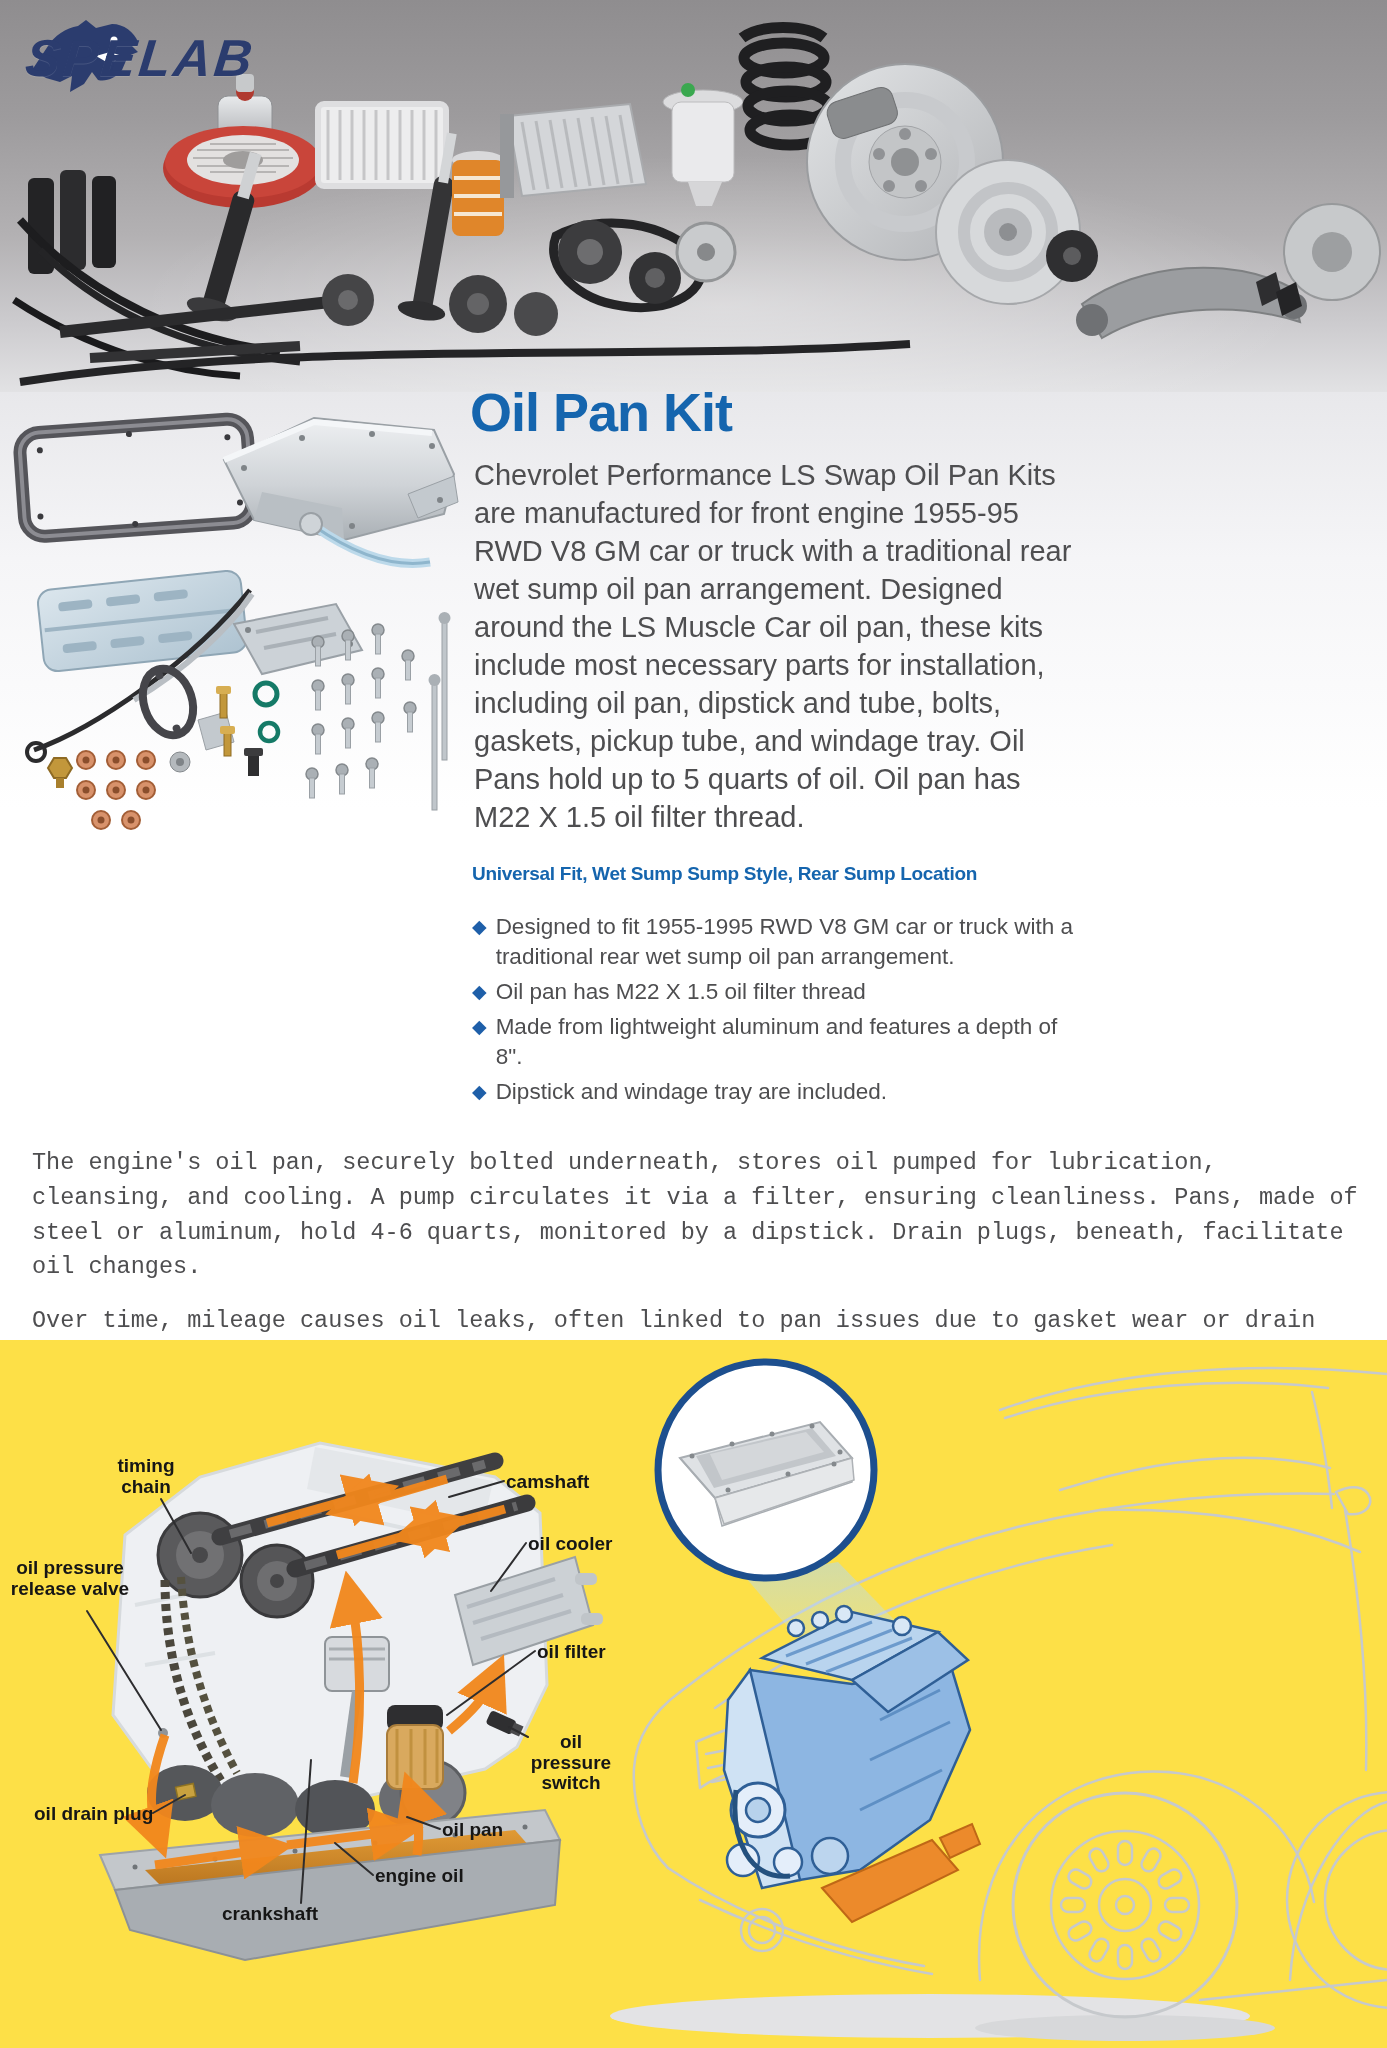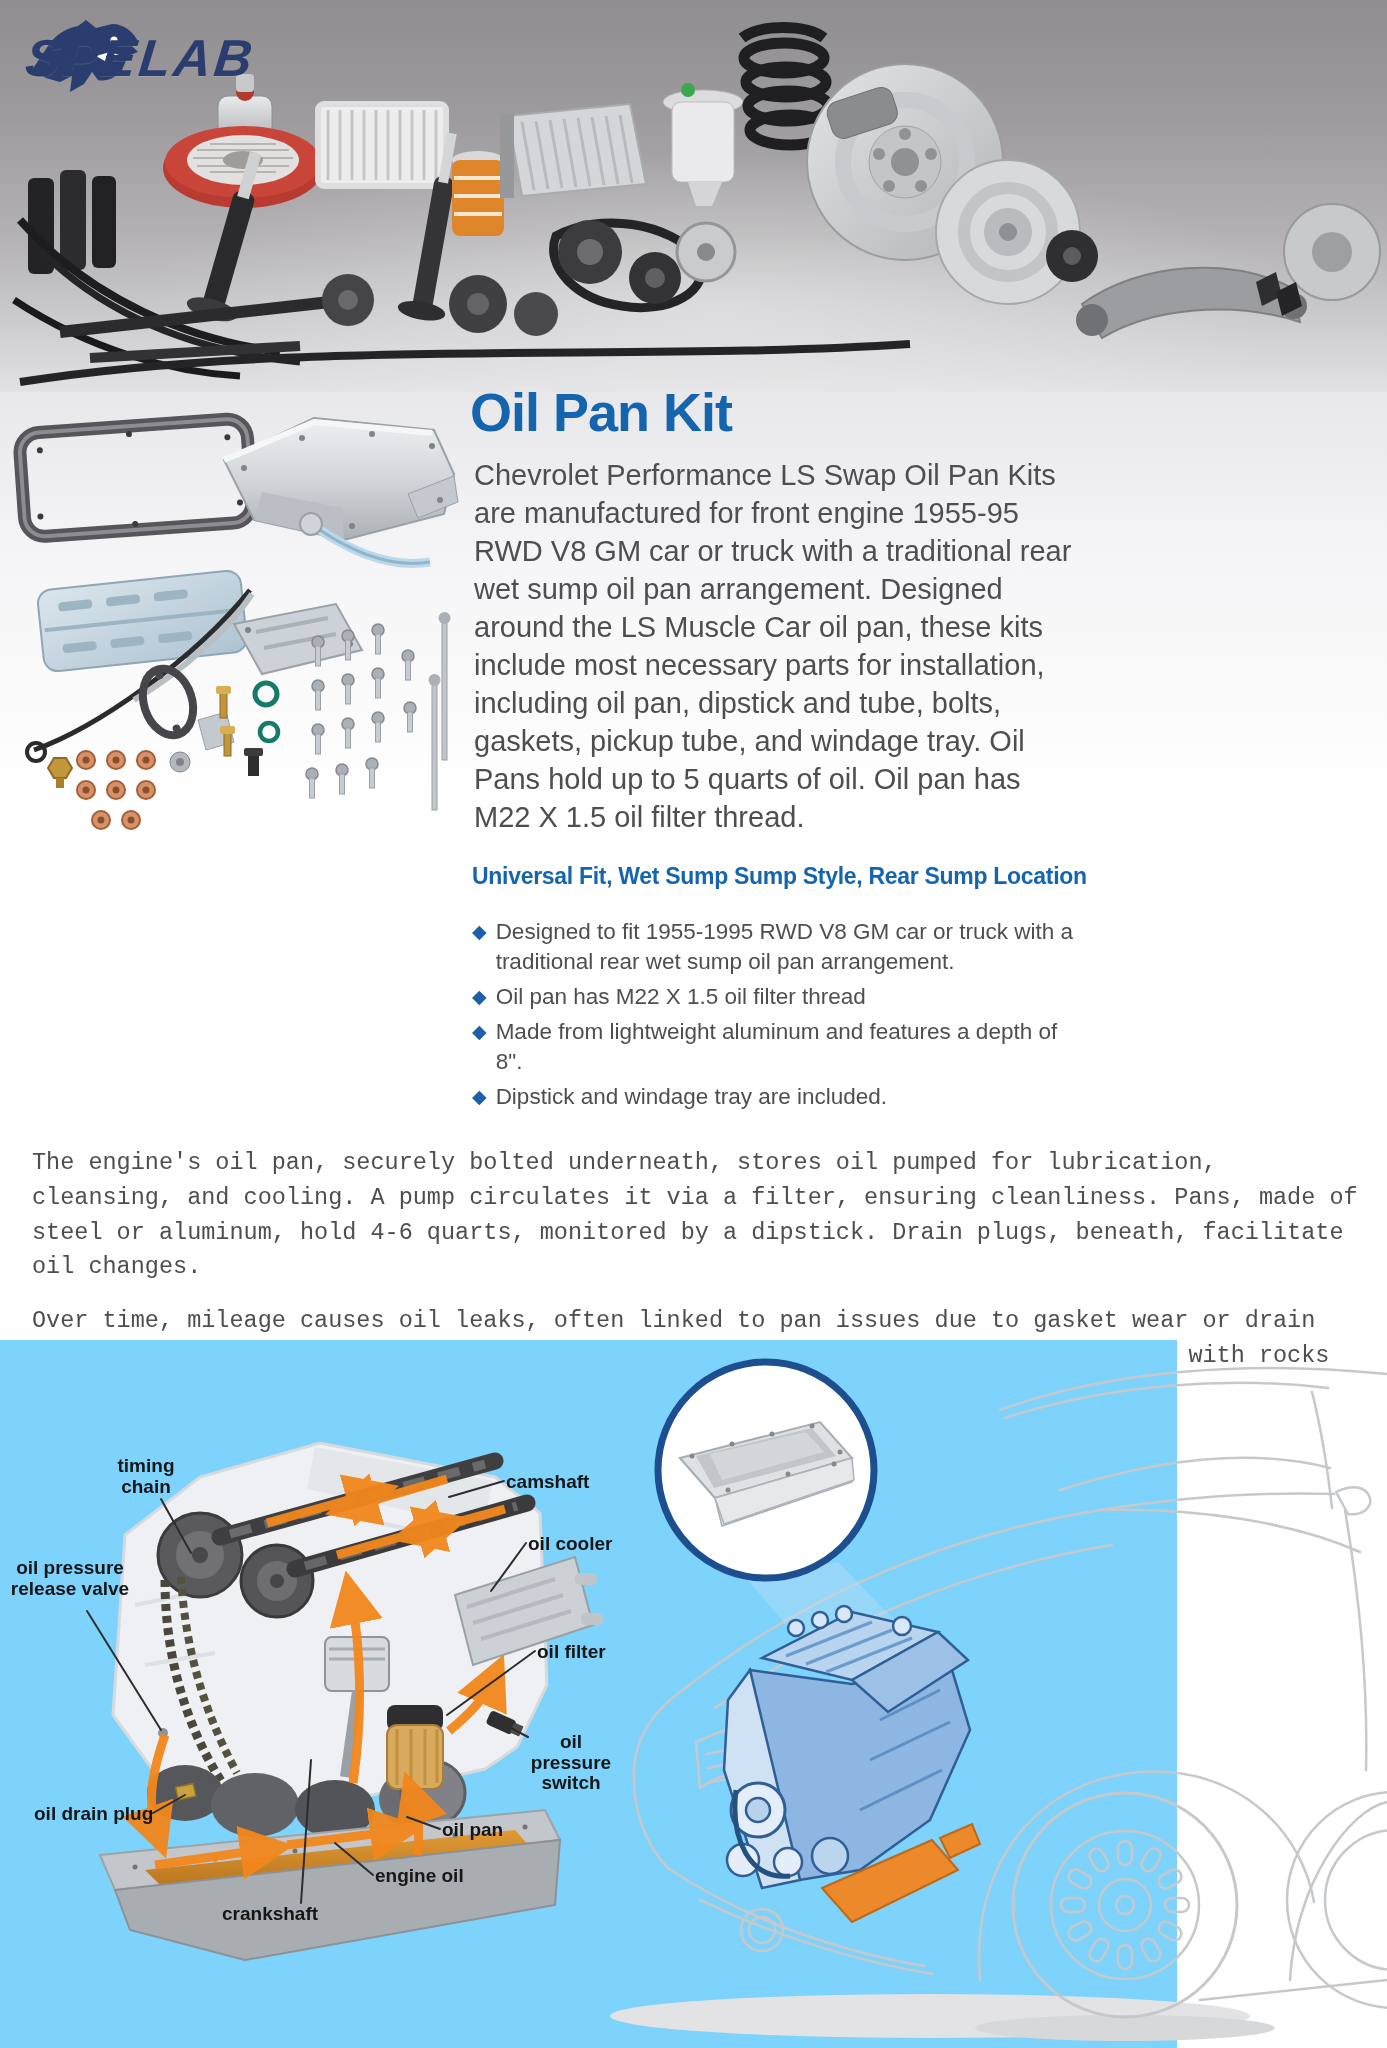--- a/index.html
+++ b/index.html
@@ -16,32 +16,32 @@
   .logo-word{font-size:52px;font-weight:bold;font-style:italic;letter-spacing:3px;color:#2b3c6e;
              transform:skewX(-6deg);text-shadow:0 1px 0 rgba(255,255,255,.12);}
 
   
   .product{position:absolute;left:0;top:392px;width:1387px;height:756px;
            background:linear-gradient(180deg,#e8e8eb 0%,#f5f5f7 22%,#ffffff 55%);}
   .kit-photo{position:absolute;left:12px;top:6px;}
   .copy{position:absolute;left:470px;top:-8px;width:612px;}
   .copy h1{margin:0;font-size:54px;line-height:1.05;letter-spacing:-1px;font-weight:bold;color:#1565ae;}
   .copy p.desc{margin:16px 0 0 4px;font-size:29px;line-height:1.31;color:#4e4e50;}
-  .copy h2{margin:26px 0 0 2px;font-size:23px;letter-spacing:-.3px;font-weight:bold;color:#1565ae;white-space:nowrap;}
+  .copy h2{margin:26px 0 0 2px;font-size:19px;letter-spacing:-.3px;font-weight:bold;color:#1565ae;white-space:nowrap;}
   .features{margin:27px 0 0 2px;padding:0;list-style:none;}
   .features li{display:flex;gap:9px;font-size:22.5px;line-height:1.34;color:#4e4e50;margin-bottom:5px;}
   .diamond{color:#1e5fa9;font-size:19px;line-height:1.6;flex:0 0 auto;}
   .diamond::before{content:"◆";}
 
   
   .info{position:absolute;left:32px;top:1146px;width:1328px;}
   .info p{margin:0 0 19px 0;font-size:23.5px;line-height:1.48;color:#4e4e50;font-family:Liberation Mono, monospace;}
 
   
-  .diagram-wrap{position:absolute;left:0;top:1340px;width:1177px;height:708px;background:#7dd3fc;}
+  .diagram-wrap{position:absolute;left:0;top:1340px;width:1387px;height:708px;background:#fde047;}
   .engine-svg{position:absolute;left:15px;top:45px;}
   .car-svg{position:absolute;left:500px;top:0px;}
   .lbl{position:absolute;font-size:19px;font-weight:bold;color:#161616;line-height:1.08;}
   .lbl.c{text-align:center;}
 </style>
 </head>
 <body>
 
 <div class="page">
 

